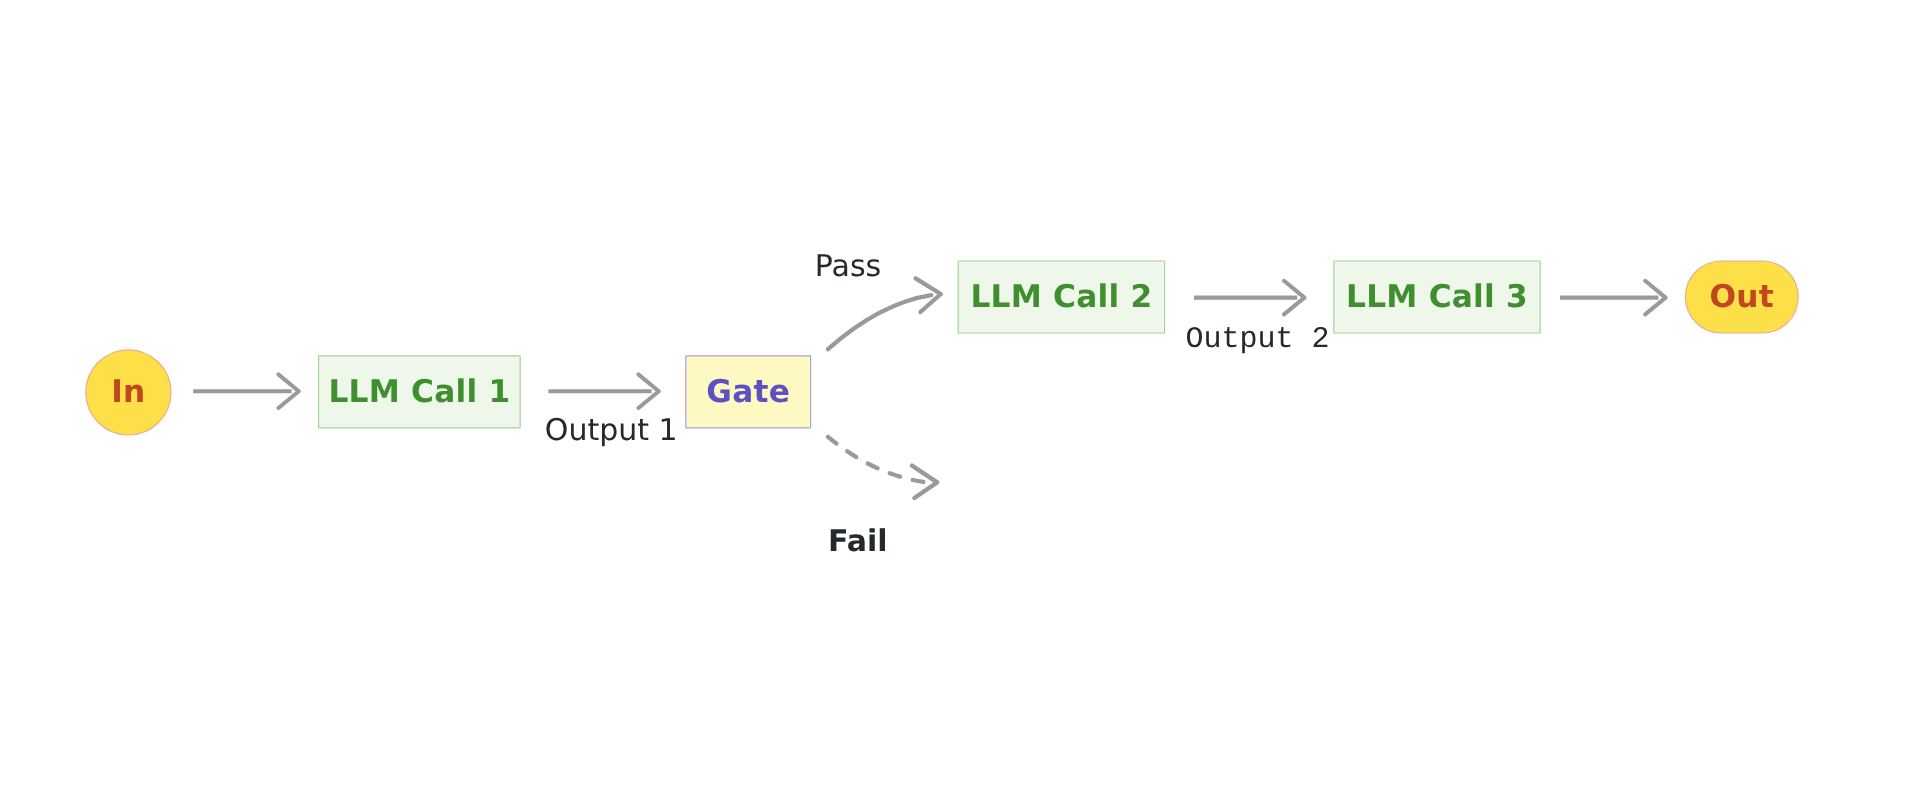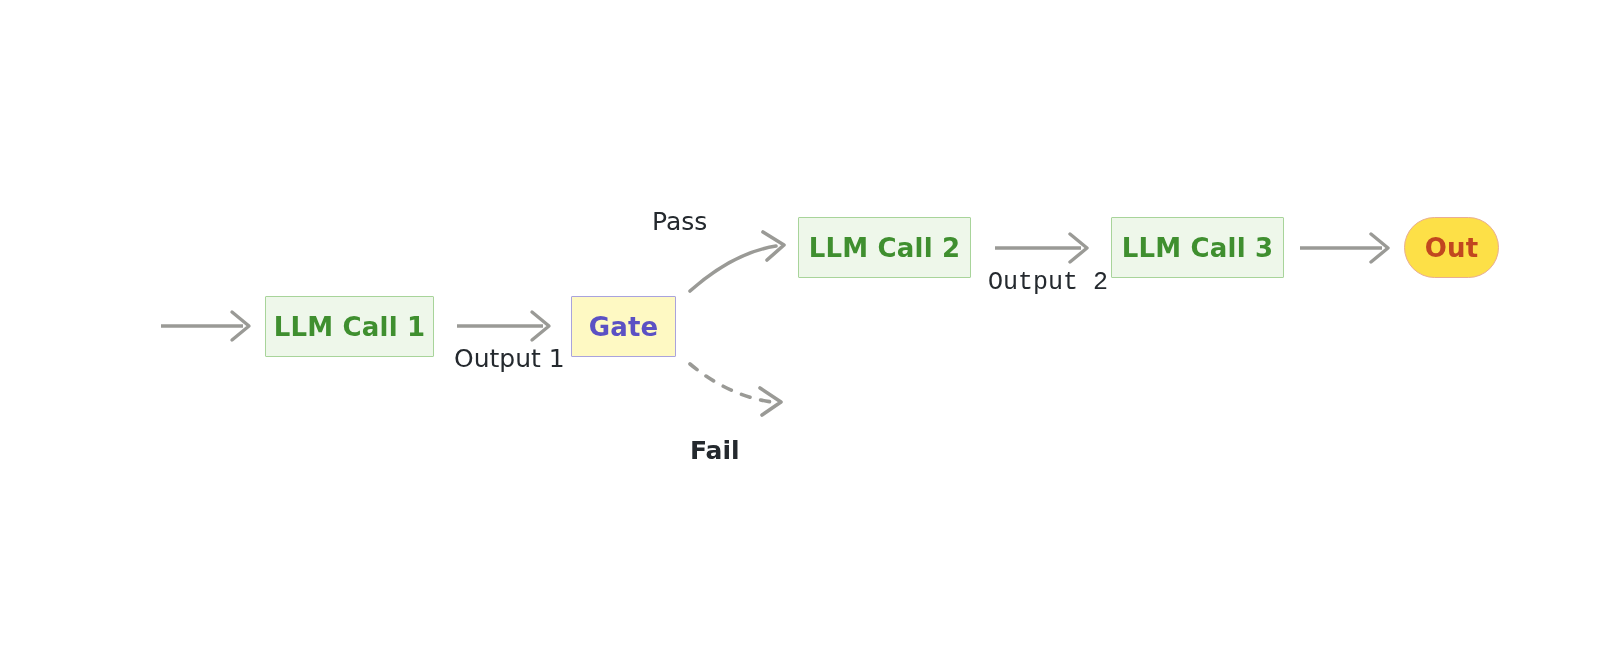--- a/index.html
+++ b/index.html
@@ -103,20 +103,23 @@
       <line x1="995" y1="248" x2="1081" y2="248" stroke="#9a9a96" stroke-width="3.4" stroke-linecap="butt"></line>
       <polyline points="1070,234 1087,248 1070,262" fill="none" stroke="#9a9a96" stroke-width="3.4" stroke-linecap="round" stroke-linejoin="round"></polyline>
     </g>
 
     <g>
       <line x1="1300" y1="248" x2="1382" y2="248" stroke="#9a9a96" stroke-width="3.4" stroke-linecap="butt"></line>
       <polyline points="1371,234 1388,248 1371,262" fill="none" stroke="#9a9a96" stroke-width="3.4" stroke-linecap="round" stroke-linejoin="round"></polyline>
     </g>
   </svg>
 
+  <div class="node terminal circle" style="left:71px; top:291px; width:72px; height:72px;">
+    <span>In</span>
+  </div>
 
   <div class="node process" style="left:265px; top:296px; width:169px; height:61px;">
     <span>LLM Call 1</span>
   </div>
 
   <div class="node gate" style="left:571px; top:296px; width:105px; height:61px;">
     <span>Gate</span>
   </div>
 
   <div class="node process" style="left:798px; top:217px; width:173px; height:61px;text-align:center;">
@@ -129,17 +132,17 @@
 
   <div class="node terminal stadium" style="left:1404px; top:217px; width:95px; height:61px;">
     <span>Out</span>
   </div>
 
 
   <div class="edge-label" style="left:454px; top:344px;">Output 1</div>
 
   <div class="edge-label" style="left:988px; top:268px;font-family:Liberation Mono, monospace;">Output 2</div>
 
-  <div class="edge-label" style="left:652px; top:207px;text-align:right;">Pass</div>
+  <div class="edge-label" style="left:679px; top:207px;text-align:right;">Pass</div>
 
   <div class="edge-label" style="left:690px; top:436px;font-weight:bold;">Fail</div>
 
 </div>
 
 </body></html>

